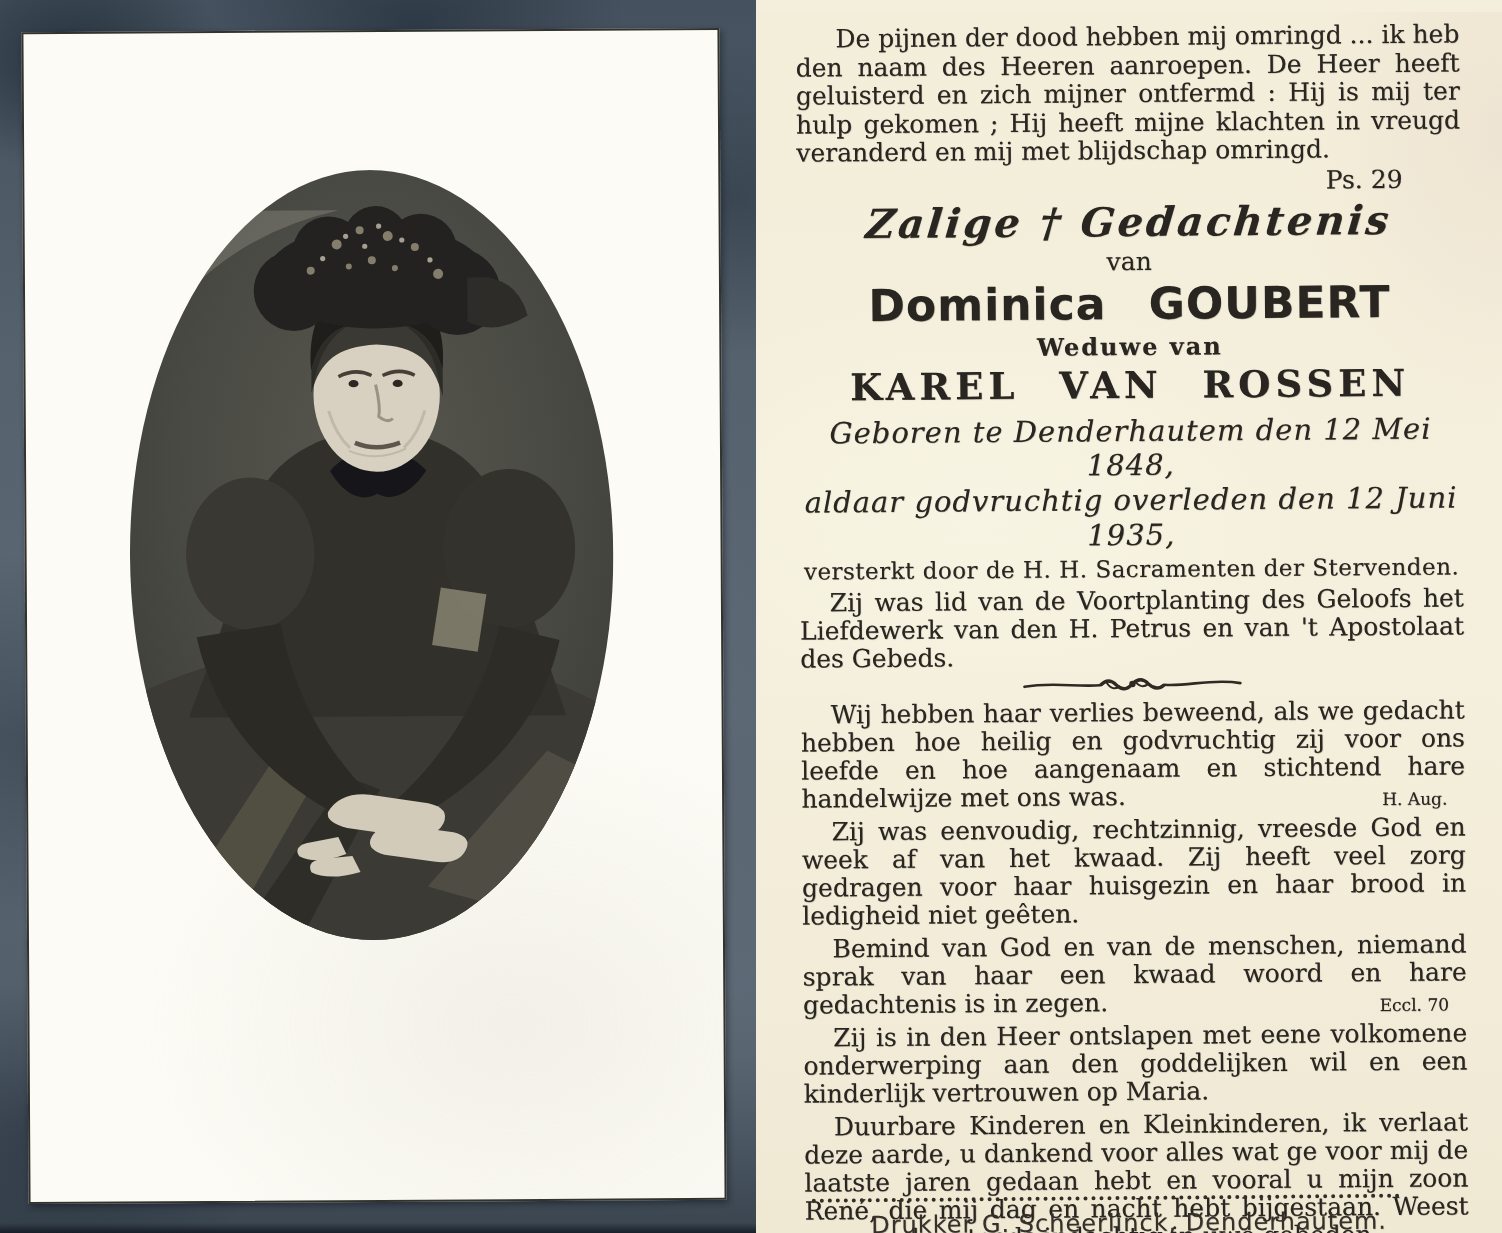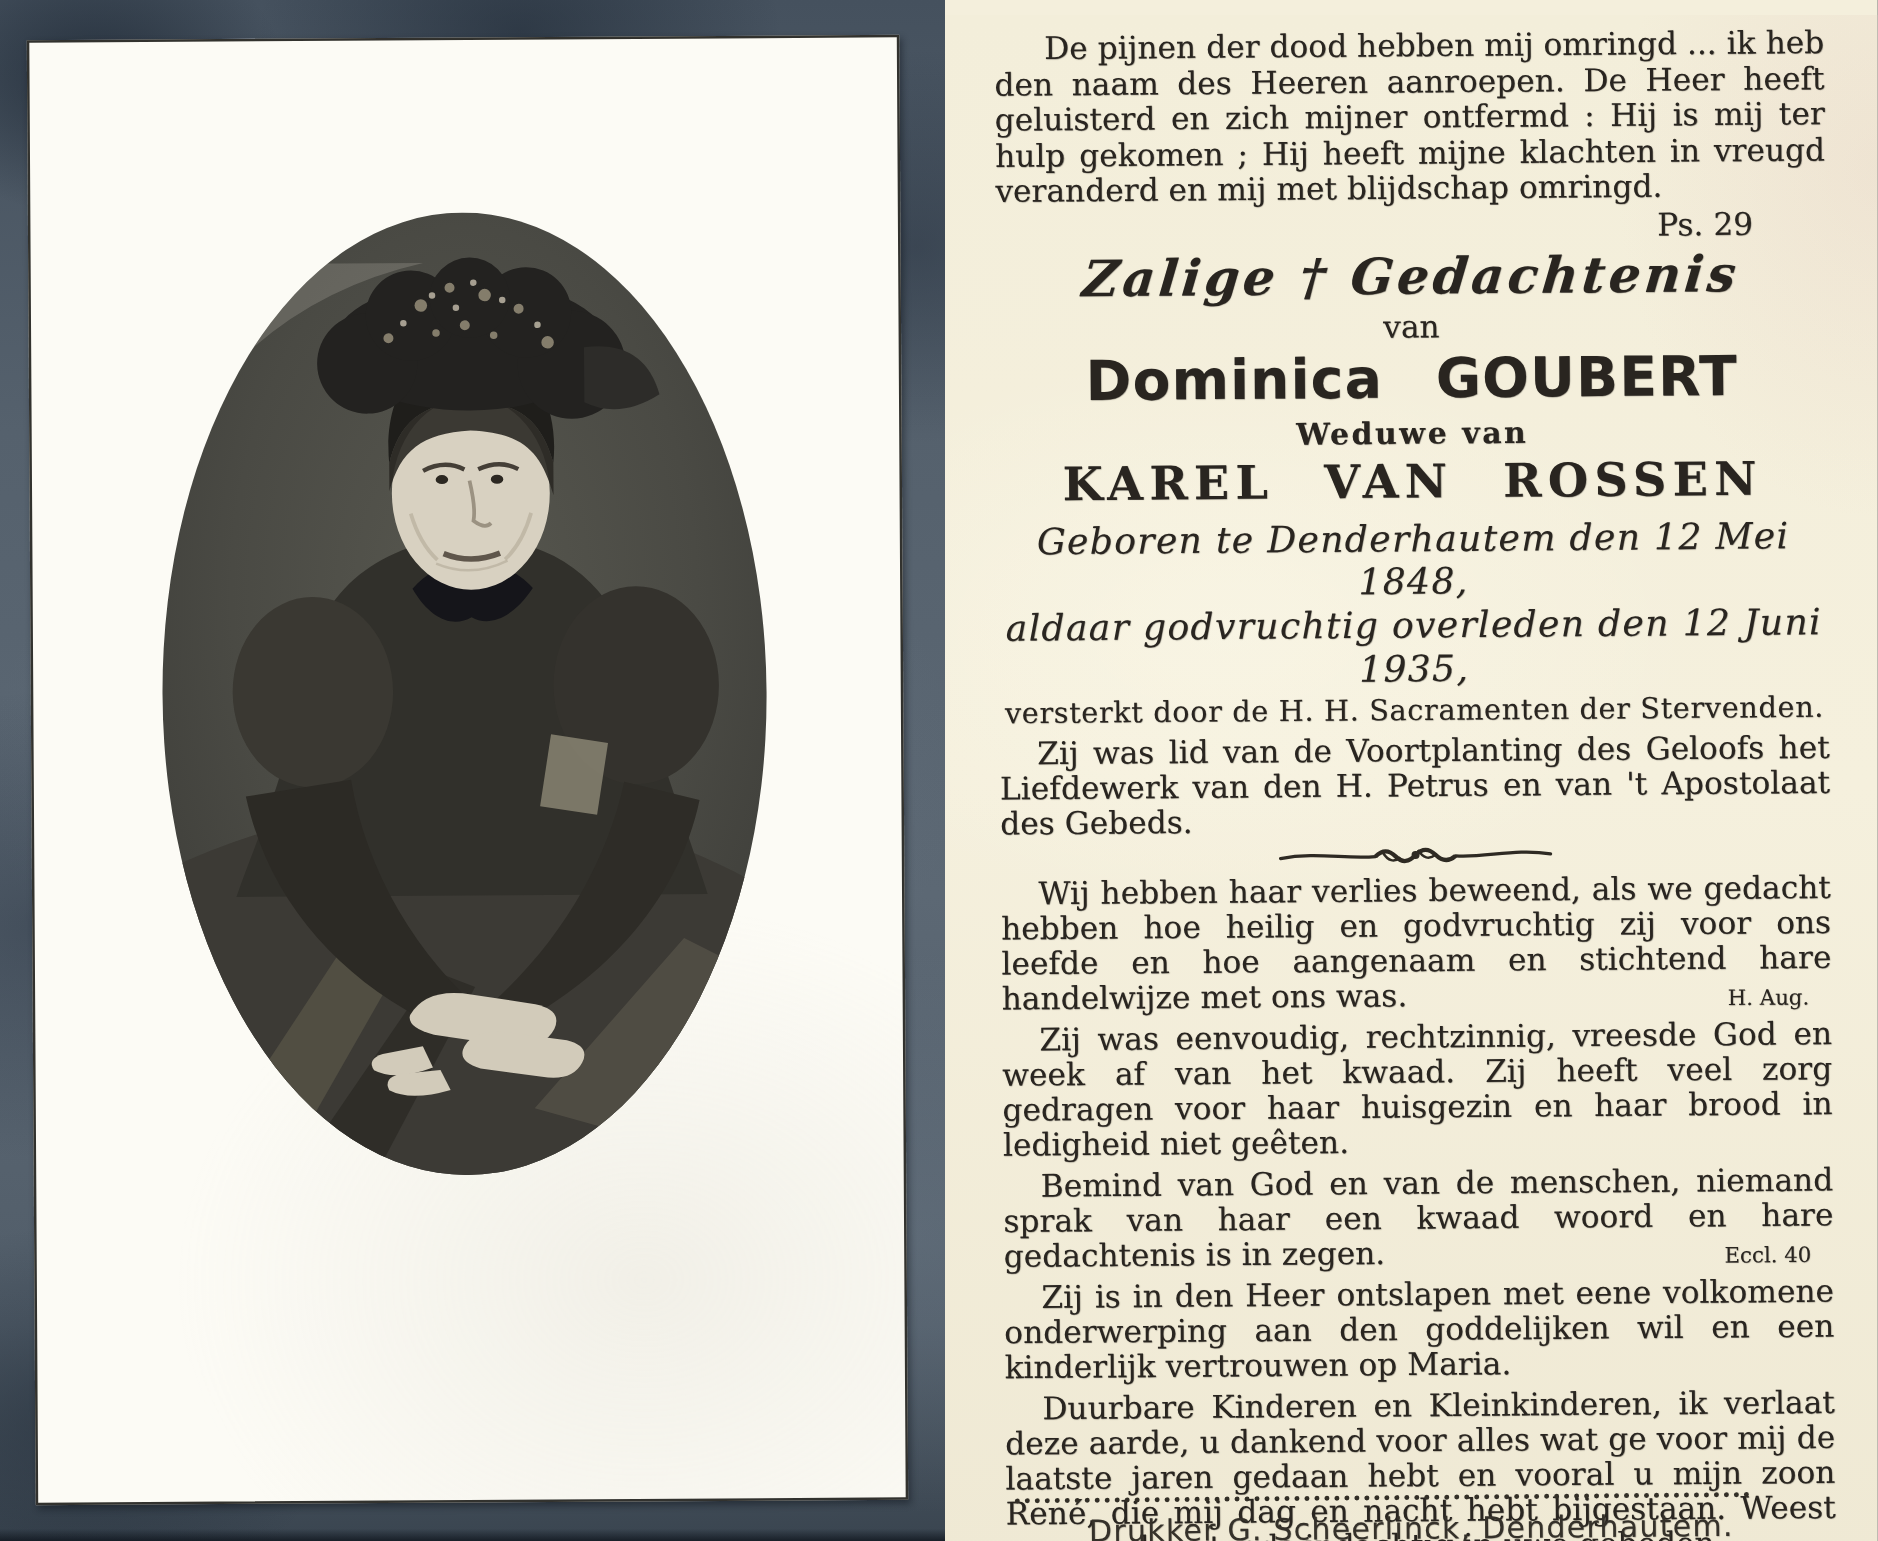--- a/index.html
+++ b/index.html
@@ -222,21 +222,21 @@
 
       <div class="para-wrap">
         <p class="para">Wij hebben haar verlies beweend, als we gedacht hebben hoe heilig en godvruchtig zij voor ons leefde en hoe aangenaam en stichtend hare handelwijze met ons was.</p>
         <span class="para-attr">H. Aug.</span>
       </div>
 
       <p class="para">Zij was eenvoudig, rechtzinnig, vreesde God en week af van het kwaad. Zij heeft veel zorg gedragen voor haar huisgezin en haar brood in ledigheid niet geêten.</p>
 
       <div class="para-wrap">
         <p class="para">Bemind van God en van de menschen, niemand sprak van haar een kwaad woord en hare gedachtenis is in zegen.</p>
-        <span class="para-attr">Eccl. 40</span>
+        <span class="para-attr">Eccl. 70</span>
       </div>
 
       <p class="para">Zij is in den Heer ontslapen met eene volkomene onderwerping aan den goddelijken wil en een kinderlijk vertrouwen op Maria.</p>
       <p class="para">Duurbare Kinderen en Kleinkinderen, ik verlaat deze aarde, u dankend voor alles wat ge voor mij de laatste jaren gedaan hebt en vooral u mijn zoon René, die mij dag en nacht hebt bijgestaan. Weest uw moeder steeds indachtig in uwe gebeden.</p>
 
     </div>
 
     <div class="printer-block">
       <div class="dotted-rule"></div>
       <div class="printer-line">Drukker G. Scheerlinck, Denderhautem.</div>

